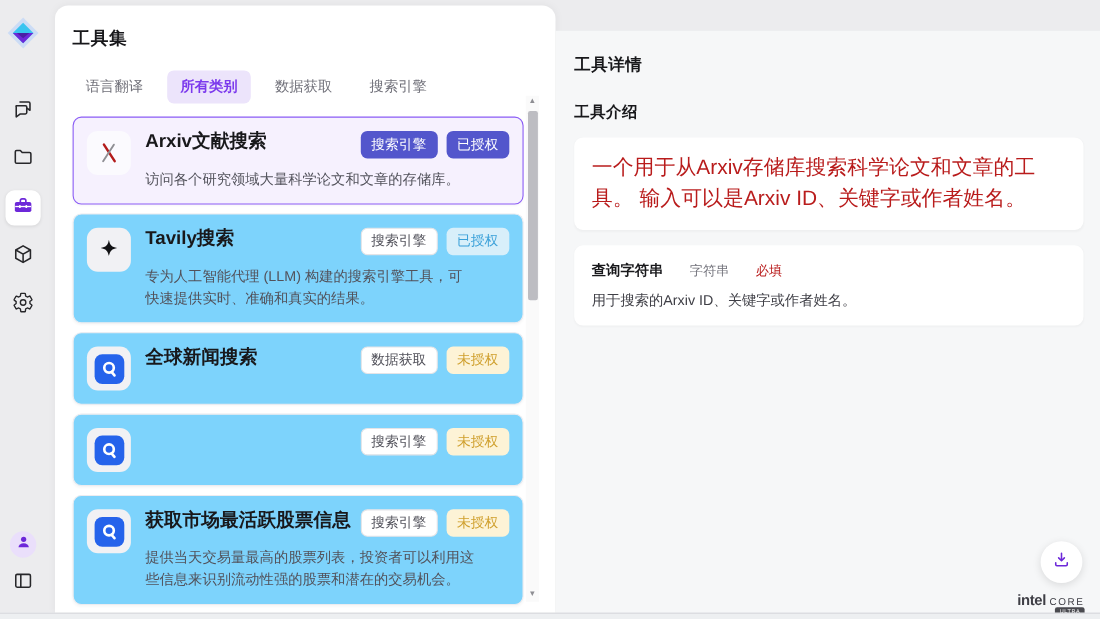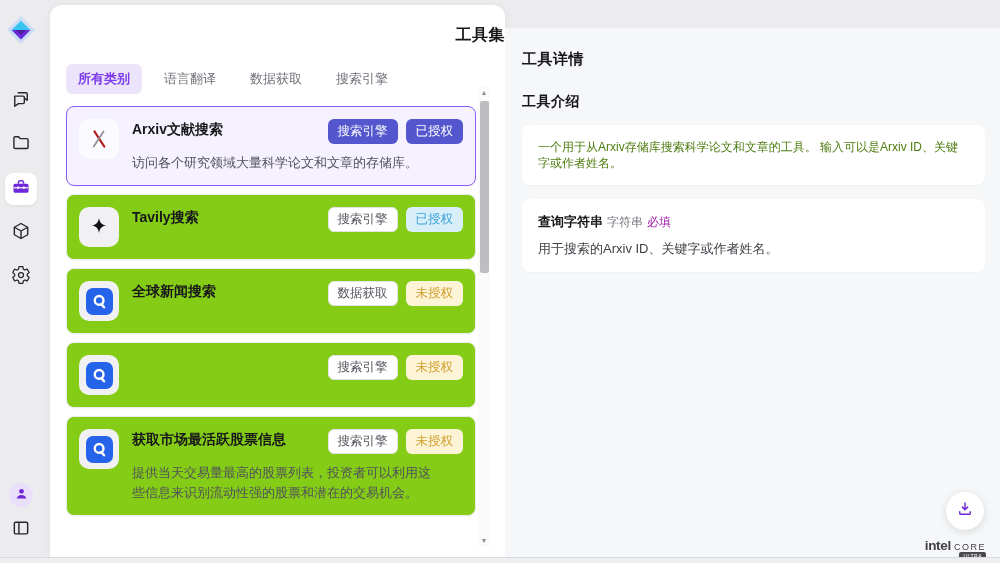--- a/index.html
+++ b/index.html
@@ -22,63 +22,63 @@
   .avatar { width:24px; height:24px; border-radius:50%; background:#eadffb; display:flex; align-items:center; justify-content:center; }
   .avatar svg { width:15px; height:15px; }
 
   
   .tools-panel {
     position:absolute; left:50px; top:5px; width:455px; bottom:6px;
     background:#ffffff; border-radius:12px 12px 0 0;
     box-shadow:0 0 8px rgba(0,0,0,.05);
     padding:20px 0 0 16px; overflow:hidden;
   }
-  .panel-title { font-size:16px; font-weight:700; letter-spacing:.5px;text-align:right; }
+  .panel-title { font-size:16px; font-weight:700; letter-spacing:.5px; }
   .tabs { display:flex; gap:10px; margin-top:18px; align-items:center; }
   .tab { font-size:13px; color:#71717a; padding:6px 12px; border-radius:6px; cursor:pointer; white-space:nowrap; }
   .tab.active { background:#ece4fb; color:#7c3aed; font-weight:600; }
 
   .card-list { margin-top:12px; width:410px; }
   .card {
-    position:relative; background:#84cc16; border:1px solid #ececf0;
+    position:relative; background:#7dd3fc; border:1px solid #ececf0;
     border-radius:8px; padding:12px; margin-bottom:8px;
     display:flex; gap:13px; cursor:pointer;
     box-shadow:0 1px 2px rgba(0,0,0,.03);
   }
   .card.selected { background:#f6f1fe; border:1.5px solid #8b5cf6; }
   .tool-icon-box { width:40px; height:40px; border-radius:10px; background:#f1f1f4; flex:0 0 40px;
     display:flex; align-items:center; justify-content:center; }
   .card.selected .tool-icon-box { background:#fbfafe; }
   .tool-icon-box .inner-blue { width:27px; height:27px; border-radius:7px; background:#2563eb; display:flex; align-items:center; justify-content:center; }
   .card-body { width:300px; }
-  .card-title { font-size:14px; font-weight:700; line-height:20px; }
+  .card-title { font-size:17px; font-weight:700; line-height:20px; }
   .card-desc { font-size:13px; color:#52525b; line-height:20px; margin-top:14px; }
   .badges { position:absolute; right:12px; top:12px; display:flex; gap:8px; }
   .badge { font-size:12.5px; line-height:1; padding:6px 10px; border-radius:6px; white-space:nowrap; }
   .badge.solid { background:#5356cc; color:#ffffff; }
   .badge.outline { background:#ffffff; border:1px solid #e4e4e7; color:#52525b; padding:5px 9px; }
   .badge.blue { background:#d8effa; color:#3ba1d9; }
   .badge.yellow { background:#fdf3d6; color:#cf9f2c;font-family:Liberation Serif, serif; }
 
   
   .scrollbar { position:absolute; right:15px; top:82px; bottom:10px; width:12px; background:#fafafa; display:flex; flex-direction:column; align-items:center; }
   .sb-arrow { font-size:7px; color:#8e8e93; height:12px; line-height:12px; cursor:pointer; user-select:none; }
   .sb-arrow.down { margin-top:auto; }
   .sb-thumb { position:absolute; top:14px; left:1.5px; width:9px; height:172px; background:#bdbdc2; border-radius:2px; cursor:grab; }
 
   
   .detail-panel { position:absolute; left:505px; right:0; top:0; bottom:6px; background:#f6f7f8; padding:22px 15px 0 17px;margin-top:28px; }
   .detail-title { font-size:15px; font-weight:700; letter-spacing:.5px; }
   .section-heading { font-size:14px; font-weight:700; margin-top:24px; letter-spacing:.5px; }
   .white-box { background:#ffffff; border-radius:8px; margin-top:14px; padding:14px 16px; box-shadow:0 1px 2px rgba(0,0,0,.03); }
-  .intro-text { font-size:12px; color:#4d7c0f; line-height:16px; }
-  .param-line { display:flex; align-items:baseline; gap:4px; }
+  .intro-text { font-size:19px; color:#b91c1c; line-height:28px; }
+  .param-line { display:flex; align-items:baseline; gap:24px; }
   .param-name { font-size:13px; font-weight:700; }
   .param-type { font-size:12px; color:#71717a; }
-  .param-required { font-size:12px; color:#a21caf; }
+  .param-required { font-size:12px; color:#b91c1c; }
   .param-desc { font-size:13px; color:#3f3f46; margin-top:9px; }
 
   
   .fab { position:absolute; right:16px; bottom:33px; width:38px; height:38px; border-radius:50%; background:#ffffff;
     box-shadow:0 2px 8px rgba(0,0,0,.12); display:flex; align-items:center; justify-content:center; cursor:pointer; }
   .fab svg { width:18px; height:18px; }
   .brand { position:absolute; right:14px; bottom:10px; display:flex; align-items:baseline; gap:3px; }
   .brand-intel { font-size:13.5px; font-weight:700; color:#3f3f46; letter-spacing:-.3px; }
   .brand-core { font-size:12.5px; color:#3f3f46; letter-spacing:1.5px; font-variant:small-caps; position:relative; }
   .brand-ultra { position:absolute; right:0; top:13px; background:#4a4a4f; color:#fff; font-size:5px; padding:1px 4px; border-radius:2px; letter-spacing:.5px; }
@@ -159,22 +159,22 @@
         </svg>
       </span>
     </div>
   </div>
 </div>
 
 <div class="tools-panel">
   <div class="panel-title">工具集</div>
 
   <div class="tabs">
+    <div class="tab">语言翻译</div>
     <div class="tab active">所有类别</div>
-    <div class="tab">语言翻译</div>
     <div class="tab">数据获取</div>
     <div class="tab">搜索引擎</div>
   </div>
 
   <div class="card-list">
 
     <div class="card selected">
       <div class="tool-icon-box">
         <svg viewBox="0 0 32 32" width="24" height="24">
           <path d="M10 6 L23 26" stroke="#b31b1b" stroke-width="3" stroke-linecap="round"></path>
@@ -192,20 +192,21 @@
     </div>
 
     <div class="card">
       <div class="tool-icon-box">
         <svg viewBox="0 0 32 32" width="24" height="24">
           <path d="M16 4c1.1 6.5 3.5 8.9 10 10-6.5 1.1-8.9 3.5-10 10-1.1-6.5-3.5-8.9-10-10 6.5-1.1 8.9-3.5 10-10z" fill="#121214"></path>
         </svg>
       </div>
       <div class="card-body">
         <div class="card-title">Tavily搜索</div>
+        <div class="card-desc">专为人工智能代理 (LLM) 构建的搜索引擎工具，可快速提供实时、准确和真实的结果。</div>
       </div>
       <div class="badges">
         <span class="badge outline">搜索引擎</span>
         <span class="badge blue">已授权</span>
       </div>
     </div>
 
     <div class="card">
       <div class="tool-icon-box">
         <div class="inner-blue">

